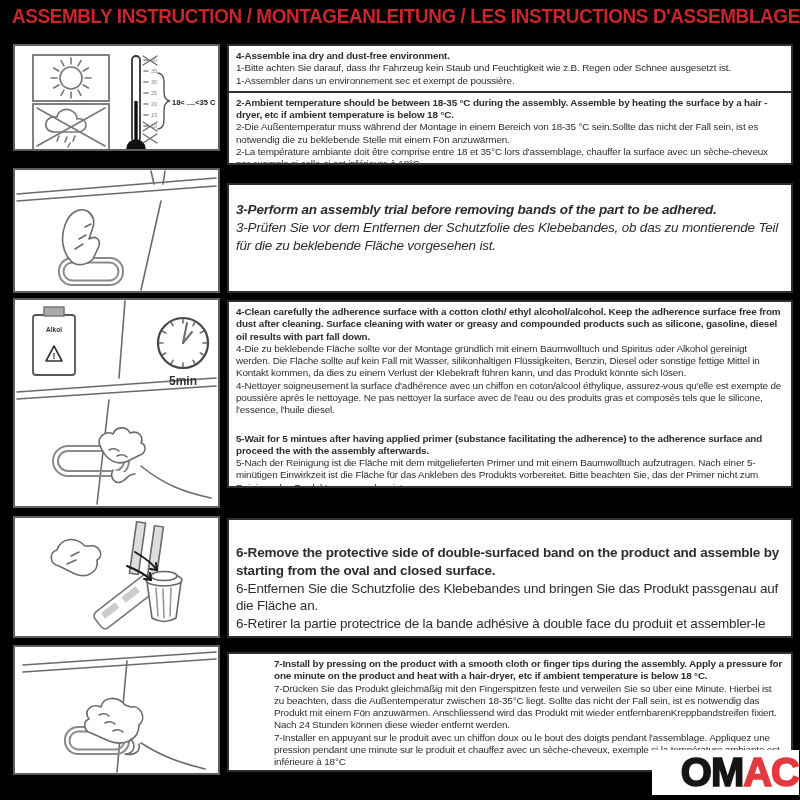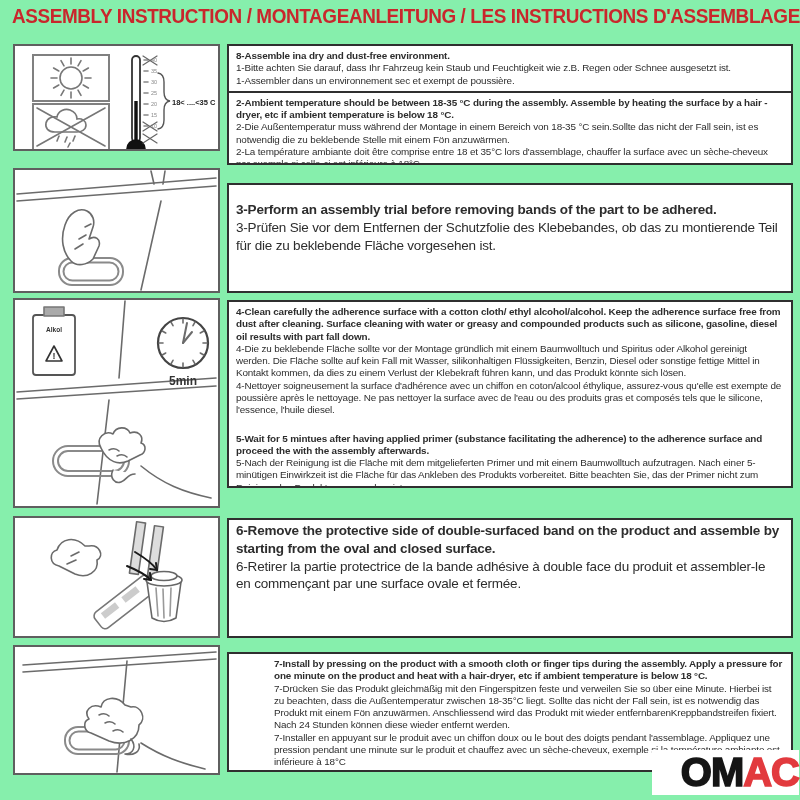--- a/index.html
+++ b/index.html
@@ -1,16 +1,16 @@
 <!DOCTYPE html>
 <html><head>
 <meta charset="utf-8">
 <style>
   html,body{margin:0;padding:0;background:#ffffff;}
-  .page{position:relative;width:800px;height:800px;background:#86efac;
+  .page{position:relative;width:800px;height:800px;background:#000000;
         font-family:"Liberation Sans",sans-serif;color:#2d2d2d;overflow:hidden;}
   .title{position:absolute;top:5px;left:0;width:800px;text-align:center;
          font-size:19.5px;font-weight:700;letter-spacing:-0.4px;color:#c9262c;
          transform:scaleX(0.97);transform-origin:center;white-space:nowrap;}
   .lbox{position:absolute;left:13px;width:207px;border:2px solid #5f5f5f;
         background:#fff;box-sizing:border-box;overflow:hidden;}
   .rbox{position:absolute;left:227px;width:566px;border:2px solid #2f2f2f;
         background:#fff;box-sizing:border-box;overflow:hidden;}
   .step{padding:4px 8px 4px 7px;}
   .step p{margin:0;}
@@ -213,32 +213,32 @@
           <path d="M84,68 q6,-3 10,1 M90,76 q6,-3 10,1 M98,84 q6,-3 10,1"></path>
           <path d="M116,92 c6,8 2,15 -6,15 c8,2 16,-2 14,-10" fill="#fff"></path>
           <path d="M126,96 C148,110 166,116 190,122"></path>
         </g>
       </g>
     </svg>
   </div>
 
   <div class="rbox" style="top:44px;height:121px;">
     <div class="step sm divider">
-      <p class="en">8-Assemble ina dry and dust-free environment.</p>
+      <p class="en">4-Assemble ina dry and dust-free environment.</p>
       <p>1-Bitte achten Sie darauf, dass Ihr Fahrzeug kein Staub und Feuchtigkeit wie z.B. Regen oder Schnee ausgesetzt ist.</p>
       <p>1-Assembler dans un environnement sec et exempt de poussière.</p>
     </div>
     <div class="step sm">
       <p class="en">2-Ambient temperature should be between 18-35 °C  during the assembly. Assemble by heating the surface by a hair -dryer, etc if ambient temperature is below 18 °C.</p>
       <p>2-Die Außentemperatur muss während der Montage in einem Bereich von 18-35 °C  sein.Sollte das nicht der Fall sein, ist es notwendig die zu beklebende Stelle mit einem Fön anzuwärmen.</p>
       <p>2-La température ambiante doit être comprise entre 18 et 35°C lors d'assemblage, chauffer la surface avec un sèche-cheveux par exemple si celle-ci est inférieure à 18°C.</p>
     </div>
   </div>
 
-  <div class="rbox" style="top:183px;height:110px;">
+  <div class="rbox" style="top:183px;height:110px;font-style:italic;">
     <div class="step lg" style="padding-top:16px;">
       <p class="en">3-Perform an assembly trial before removing bands of the part to be adhered.</p>
       <p>3-Prüfen Sie vor dem Entfernen der Schutzfolie des Klebebandes, ob das zu montierende Teil für die zu beklebende Fläche vorgesehen ist.</p>
     </div>
   </div>
 
   <div class="rbox" style="top:300px;height:188px;">
     <div class="step sm">
       <p class="en">4-Clean carefully the adherence surface with a cotton cloth/ ethyl alcohol/alcohol. Keep the adherence surface free from dust after cleaning. Surface cleaning with water or greasy and compounded products such as silicone, gasoline, diesel oil results with part fall down.</p>
       <p>4-Die zu beklebende Fläche sollte vor der Montage gründlich mit einem Baumwolltuch und Spiritus oder Alkohol gereinigt werden. Die Fläche sollte auf kein Fall mit Wasser, silikonhaltigen Flüssigkeiten, Benzin, Diesel oder sonstige fettige Mittel in Kontakt kommen, da dies zu einem Verlust der Klebekraft führen kann, und das Produkt könnte sich lösen.</p>
@@ -246,22 +246,23 @@
     </div>
     <div class="gap5"></div>
     <div class="step sm" style="padding-top:0;">
       <p class="en">5-Wait for 5 mintues after having applied primer (substance facilitating the adherence) to the adherence surface and proceed the with the assembly afterwards.</p>
       <p>5-Nach der Reinigung ist die Fläche mit dem mitgelieferten Primer und mit einem Baumwolltuch aufzutragen. Nach einer 5-minütigen Einwirkzeit ist die Fläche für das Ankleben des Produkts vorbereitet. Bitte beachten Sie, das der Primer nicht zum Reinigen des Produktes vorgesehen ist.</p>
       <p>5-Attender 5 minutes après l'application de l'apprêt (substance facilitant l'adhérence) sur la surface d'adhérence et procéder ensuite à l'assemblage</p>
     </div>
   </div>
 
   <div class="rbox" style="top:518px;height:120px;">
-    <div class="step lg" style="padding-top:2px;">
+    <div class="step lg" style="padding-top:24px;">
       <p class="en">6-Remove the protective side of double-surfaced band on the product and assemble by starting from the oval and closed surface.</p>
+      <p>6-Entfernen Sie die Schutzfolie des Klebebandes und bringen Sie das Produkt passgenau auf die Fläche an.</p>
       <p>6-Retirer la partie protectrice de la bande adhésive à double face du produit et assembler-le en commençant par une surface ovale et fermée.</p>
     </div>
   </div>
 
   <div class="rbox" style="top:652px;height:120px;padding-left:38px;">
     <div class="step sm">
       <p class="en">7-Install by pressing on the product with a smooth cloth or finger tips during the assembly. Apply a pressure for one minute on the product and heat with a hair-dryer, etc if ambient temperature is below 18 °C.</p>
       <p>7-Drücken Sie das Produkt gleichmäßig mit den Fingerspitzen feste und verweilen Sie so über eine Minute. Hierbei ist zu beachten, dass die Außentemperatur zwischen 18-35°C liegt. Sollte das nicht der Fall sein, ist es notwendig das Produkt mit einem Fön anzuwärmen. Anschliessend wird das Produkt mit wieder entfernbarenKreppbandstreifen fixiert. Nach 24 Stunden können diese wieder entfernt werden.</p>
       <p>7-Installer en appuyant sur le produit avec un chiffon doux ou le bout des doigts pendant l'assemblage. Appliquez une pression pendant une minute sur le produit et chauffez avec un sèche-cheveux, exemple si la température ambiante est inférieure à 18°C</p>
     </div>

